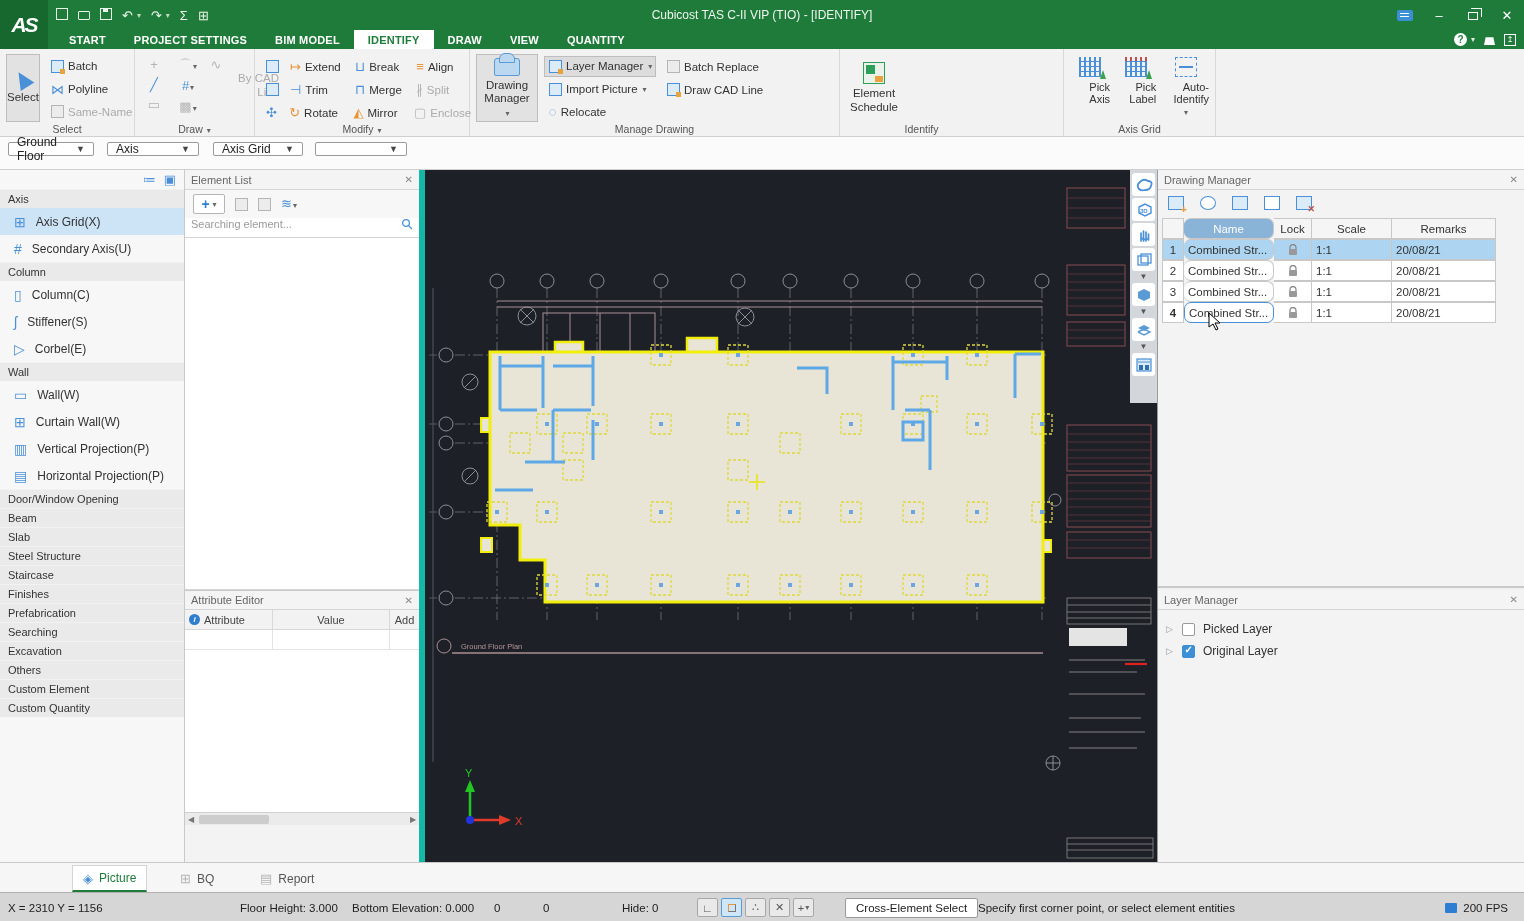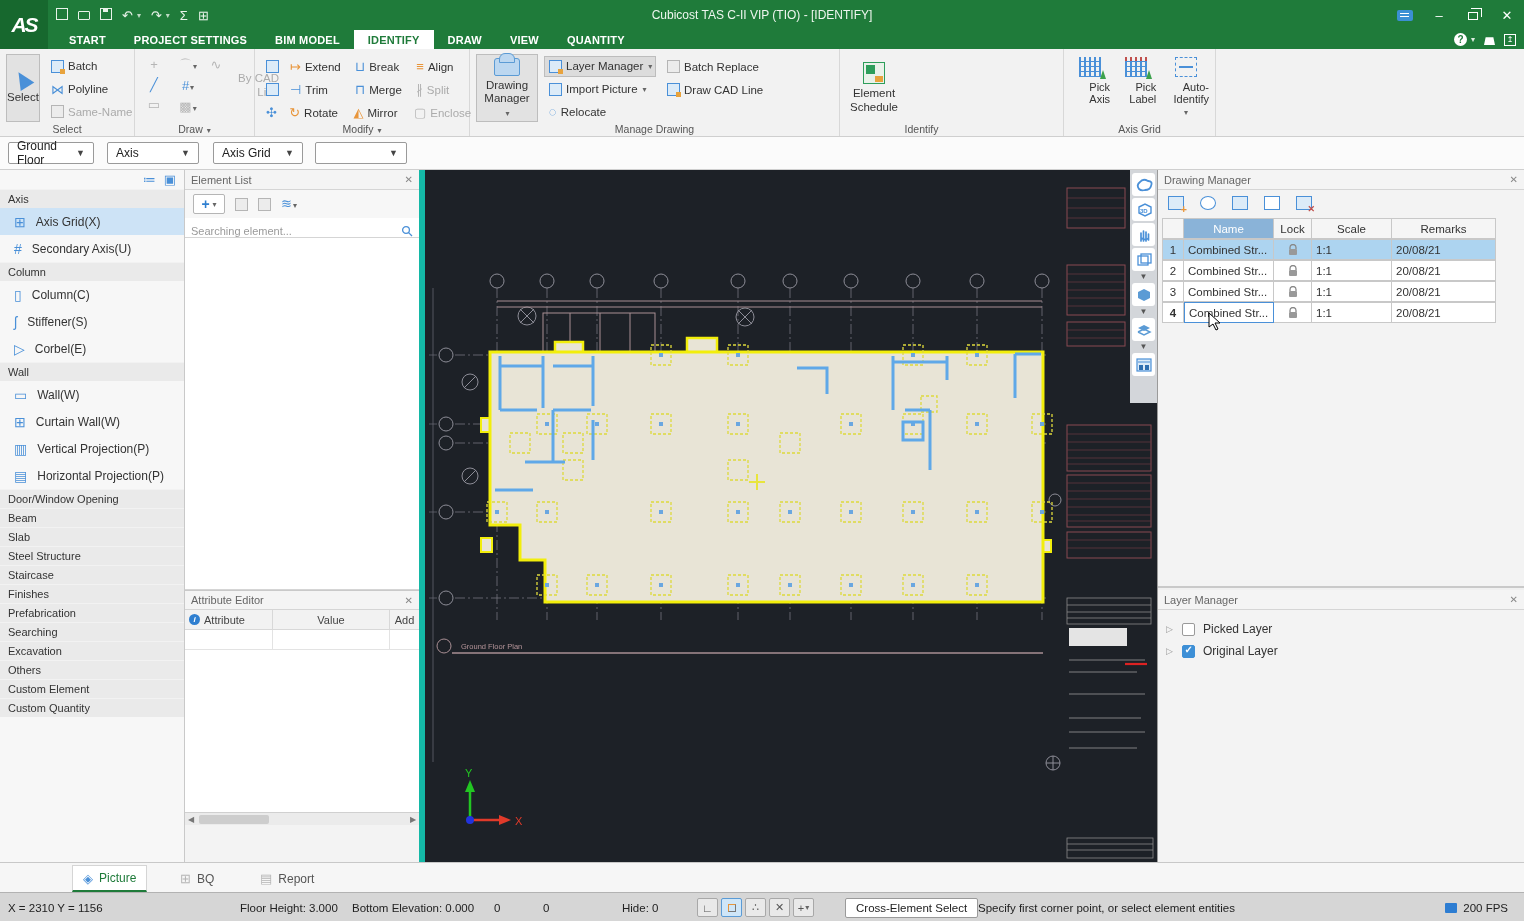--- a/index.html
+++ b/index.html
@@ -73,21 +73,21 @@
                 repeating-linear-gradient(0deg,#4a90d8 0 1.5px,transparent 1.5px 5px); }
   .grid-ic.red::after{ content:""; position:absolute; left:0; top:0; width:100%; height:4px;
      background:repeating-linear-gradient(90deg,#c0504d 0 1.5px,transparent 1.5px 5px); }
   .grid-ic .uparrow { position:absolute; right:-5px; bottom:-2px; width:0; height:0;
      border-left:3.5px solid transparent; border-right:3.5px solid transparent; border-bottom:9px solid #3da14d; }
   .autoid-ic { width:22px; height:20px; border:1.5px dashed #4a90d8; position:relative; }
   .autoid-ic::after { content:""; position:absolute; left:3px; top:8px; right:3px; height:1.5px; background:#4a90d8; }
 
   
   .ctxrow { position:absolute; left:0; top:137px; right:0; height:33px; background:#fbfbfb; border-bottom:1px solid #cfcfcf; }
-  .sel { position:absolute; top:5px; height:22px; background:#fff; border:1px solid #9a9a9a; border-radius:2px;
+  .sel { position:absolute; top:5px; height:14px; background:#fff; border:1px solid #9a9a9a; border-radius:2px;
          display:flex; align-items:center; font-size:12px; color:#222; padding:0 8px; }
   .sel .arr { margin-left:auto; font-size:9px; color:#444; }
 
   
   .main { position:absolute; left:0; top:170px; right:0; bottom:59px; }
 
   
   .sidebar { position:absolute; left:0; top:0; bottom:0; width:185px; background:#f7f7f7; border-right:1px solid #c9c9c9; }
   .sb-tools { height:19px; display:flex; justify-content:flex-end; align-items:center; gap:8px; padding-right:8px; color:#4a90d8; font-size:13px; }
   .sb-h { height:19px; background:#eaeaea; font-size:11px; color:#333; display:flex; align-items:center; padding-left:8px; border-top:1px solid #f2f2f2; }
@@ -96,21 +96,21 @@
   .sb-i.sel-item { background:#cde3f6; }
 
   
   .panelcol { position:absolute; left:185px; top:0; bottom:0; width:240px; background:#f3f3f3; border-right:6px solid #14b8a6; }
   .panel-title { height:20px; background:#f4f4f4; border-bottom:1px solid #d5d5d5; display:flex; align-items:center;
                  font-size:11px; color:#666; padding:0 6px; }
   .panel-title .x { margin-left:auto; color:#888; font-size:10px; }
   .el-toolbar { height:28px; display:flex; align-items:center; gap:10px; padding:0 8px; background:#f7f7f7; }
   .addbtn { height:20px; width:32px; background:#fff; border:1px solid #b5b5b5; border-radius:2px; display:flex; align-items:center; justify-content:center; gap:2px; }
   .addbtn .plus { color:#2f7fd0; font-weight:bold; font-size:14px; line-height:1; }
-  .searchrow { height:20px; background:#fff; border-bottom:1px solid #d5d5d5; display:flex; align-items:flex-end; padding:0 6px; }
+  .searchrow { height:20px; background:#fff; border-bottom:1px solid #d5d5d5; display:flex; align-items:flex-start; padding:0 6px; }
   .searchrow input { flex:1; border:none; outline:none; font-size:11px; color:#444; font-family:inherit; background:transparent; }
   .searchrow input::placeholder { color:#9a9a9a; }
   .el-body { background:#fff; height:352px; border-bottom:1px solid #d5d5d5; }
 
   .ae-head { display:flex; height:20px; background:#f2f2f2; border-bottom:1px solid #d8d8d8; font-size:11px; color:#444; align-items:center; }
   .ae-head .c1 { width:88px; display:flex; align-items:center; gap:4px; padding-left:4px; border-right:1px solid #d8d8d8; height:100%; }
   .ae-head .c2 { width:117px; text-align:center; border-right:1px solid #d8d8d8; height:100%; line-height:20px; }
   .ae-head .c3 { flex:1; text-align:center; height:100%; line-height:20px; }
   .info-dot { width:11px; height:11px; border-radius:50%; background:#2f7fd0; color:#fff; font-size:8px; display:flex; align-items:center; justify-content:center; font-style:italic; font-weight:bold; }
   .ae-row { display:flex; height:20px; background:#fff; border-bottom:1px solid #e3e3e3; }
@@ -137,21 +137,21 @@
   .dmic.plus::after { content:"+"; position:absolute; right:-4px; bottom:-6px; color:#e8953a; font-weight:bold; font-size:11px; }
   .dmic.del::after { content:"✕"; position:absolute; right:-4px; bottom:-5px; color:#c0504d; font-weight:bold; font-size:9px; }
   .dmic.round { border-radius:50%; background:#fff; }
   .dm-table { margin:2px 4px; font-size:11.5px; }
   .dm-hrow,.dm-row { display:flex; height:21px; align-items:stretch; }
   .dm-hrow > div, .dm-row > div { border:1px solid #c8c8c8; border-left:none; display:flex; align-items:center; padding:0 4px; background:#fff; }
   .dm-hrow > div:first-child, .dm-row > div:first-child { border-left:1px solid #c8c8c8; }
   .dm-hrow > div { background:#f5f5f5; justify-content:center; color:#333; }
   .dm-hrow .hname { background:#8ab3d8; color:#fff; }
   .cw0 { width:22px; justify-content:center; }
-  .cw1 { width:90px; }
+  .cw1 { width:90px;border-radius:7px; }
   .cw2 { width:38px; justify-content:center; }
   .cw3 { width:80px; }
   .cw4 { width:104px; }
   .dm-row.selrow > div { background:#add4f0; }
   .dm-row .editcell { border:1px solid #4a90d8 !important; background:#fff !important; }
   .lock-svg { display:block; }
   .cursor-overlay { position:absolute; left:50px; top:142px; z-index:9; }
 
   .lmpanel { position:absolute; left:0; right:0; top:420px; bottom:0; background:#f3f3f3; }
   .lm-row { display:flex; align-items:center; gap:8px; height:22px; padding-left:8px; font-size:12px; color:#333; }

